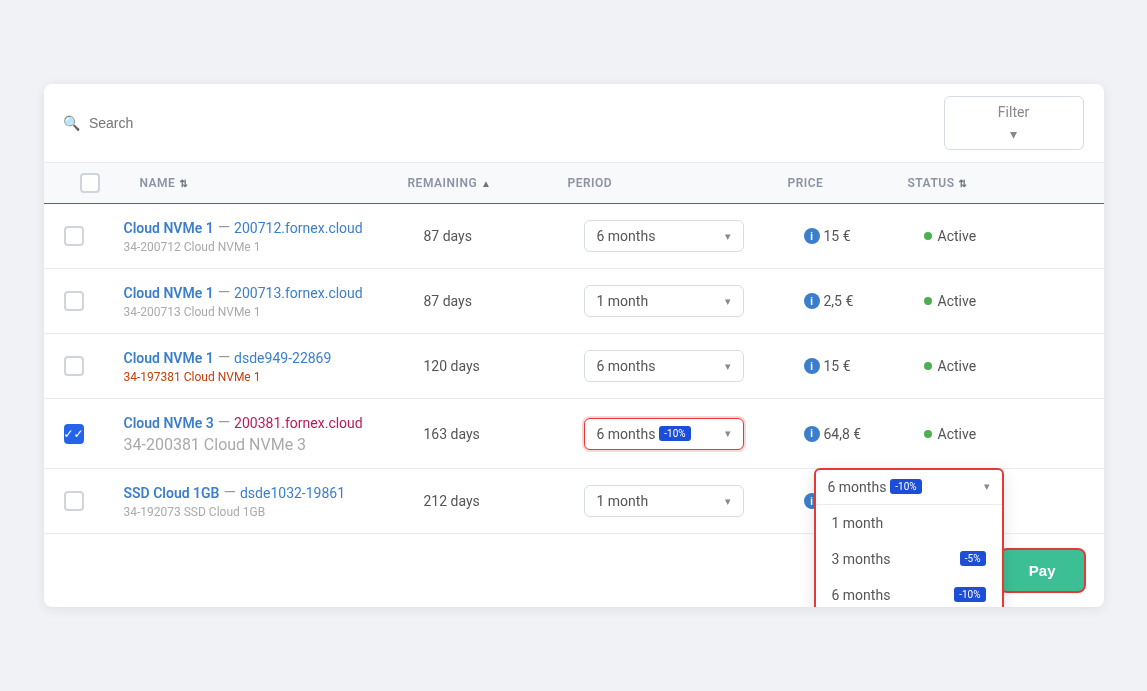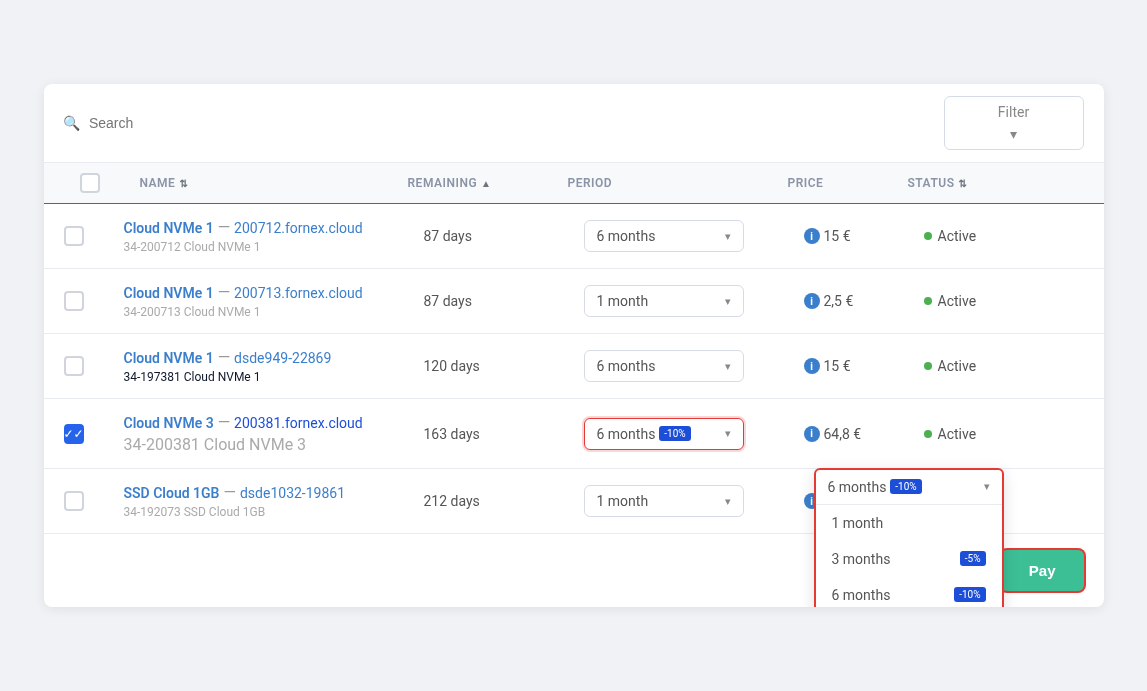--- a/index.html
+++ b/index.html
@@ -342,21 +342,21 @@
   </div>
       </div>
       <div class="table-row" style="position: relative;">
         <div class="checkbox"></div>
         <div>
     <div>
       <span style="font-size:14px;font-weight:600;color:#3b7fcc;">Cloud NVMe 1</span>
       <span style="color:#999;font-weight:400;"> — </span>
       <span style="font-size:14px;color:#3b7fcc;">dsde949-22869</span>
     </div>
-    <div style="font-size:12px;color:#0f172a;margin-top:3px;">34-197381  Cloud NVMe 1</div>
+    <div style="font-size:12px;color:#c2410c;margin-top:3px;">34-197381  Cloud NVMe 1</div>
   </div>
         <div class="remaining">120 days</div>
         <div>
           <div class="period-select">
       <span class="period-badge">
         <span>6 months</span>
 
       </span>
       <span class="chevron">▾</span>
     </div>
@@ -371,21 +371,21 @@
   </div>
       </div>
       <div class="table-row" style="position: relative;">
         <div class="checkbox checked" style="background: rgb(37, 99, 235); border-color: rgb(37, 99, 235);">
           <span style="color:#fff;font-size:12px;">✓</span>
         </div>
         <div>
     <div>
       <span style="font-size:14px;font-weight:600;color:#3b7fcc;">Cloud NVMe 3</span>
       <span style="color:#999;font-weight:400;"> — </span>
-      <span style="font-size:14px;color:#1d4ed8;text-align:center;">200381.fornex.cloud</span>
+      <span style="font-size:14px;color:#be185d;text-align:center;">200381.fornex.cloud</span>
     </div>
     <div style="font-size:16px;color:#aaa;margin-top:3px;">34-200381  Cloud NVMe 3</div>
   </div>
         <div class="remaining">163 days</div>
         <div style="position: relative;">
           <div class="period-select active-dropdown">
       <span class="period-badge">
         <span>6 months</span>
         <span class="discount-badge">-10%</span>
       </span>

